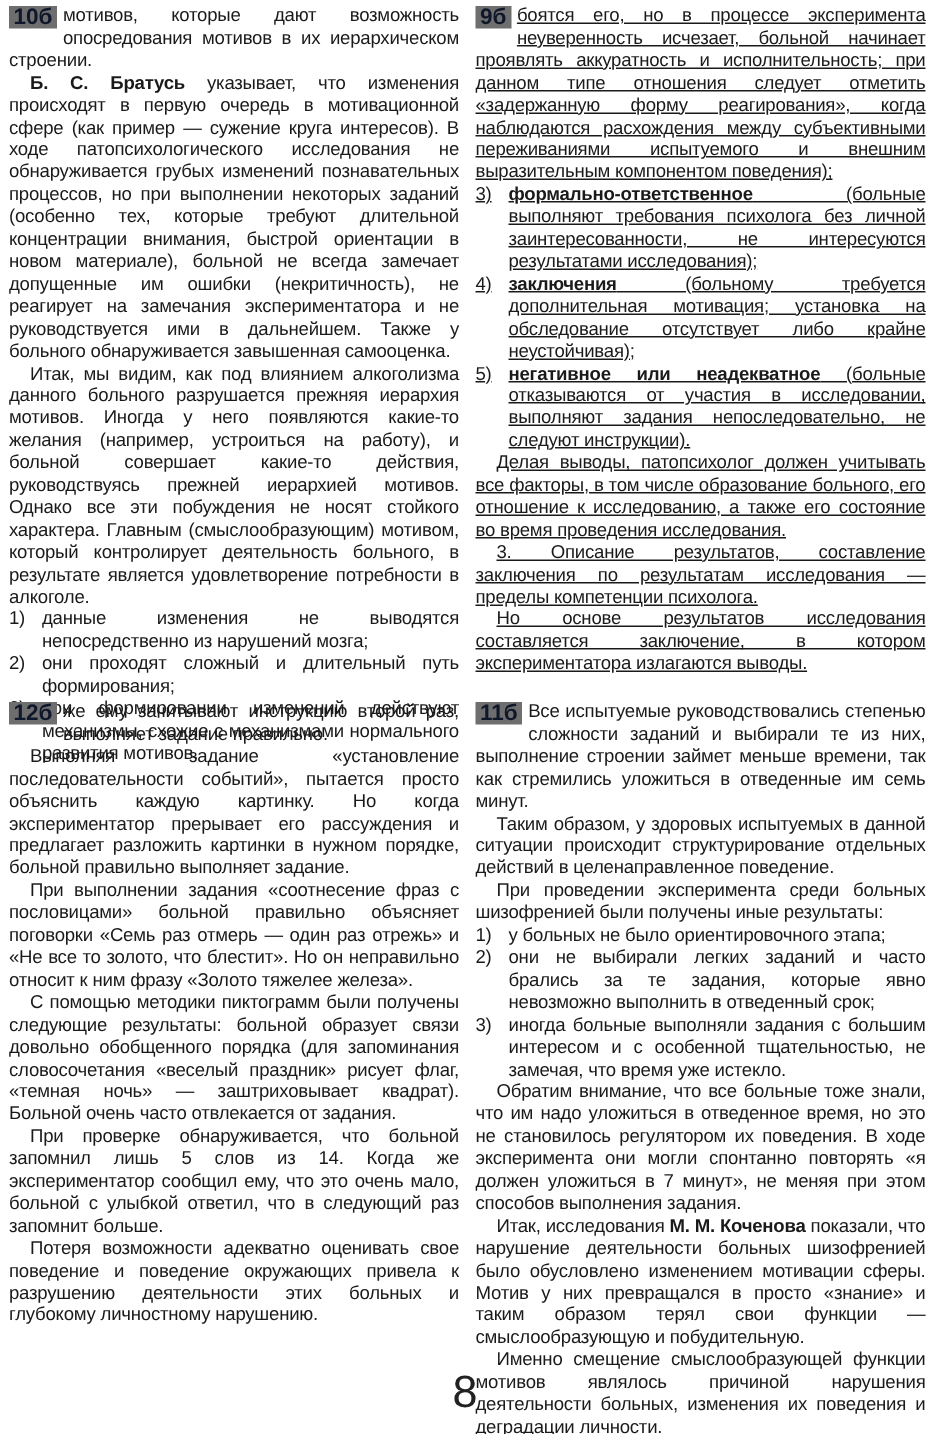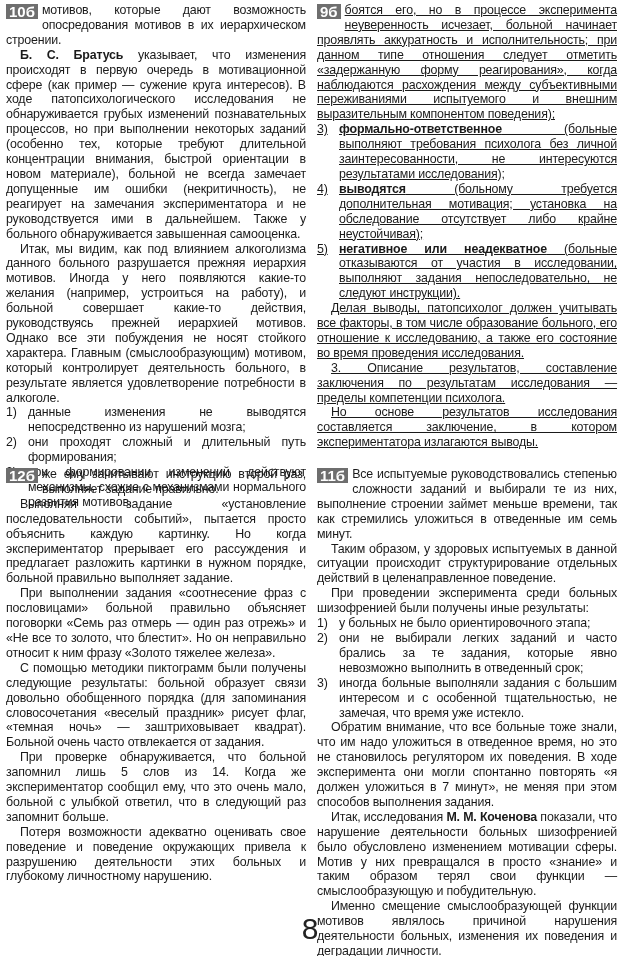--- a/index.html
+++ b/index.html
@@ -4,21 +4,21 @@
 <style>
   html, body { margin:0; padding:0; background:#ffffff; }
   body { width:620px; height:956px; position:relative; overflow:hidden;
          font-family:"Liberation Sans", sans-serif; color:#1a1a1a; }
   .panel { position:absolute; width:300px; font-size:12.4px; line-height:14.9px;
            text-align:justify; letter-spacing:-0.15px; }
   #p-tl { left:6px; top:3px; }
   #p-tr { left:317px; top:3px;text-decoration:underline; }
   #p-bl { left:6px; top:467px; }
   #p-br { left:317px; top:467px; }
-  .label { float:left; background:#6e6e6e; color:#ffffff; font-weight:bold;
+  .label { float:left; background:#6e6e6e; color:#0f172a; font-weight:bold;
            font-size:15px; line-height:15px; padding:0 3px; margin:1px 4px 0 0;
            letter-spacing:0; }
   p { margin:0; text-indent:14px; }
   p.first { text-indent:0; }
   .list-item { display:flex; margin:0; }
   .list-item .num { width:22px; flex:none; }
   .list-item .txt { flex:1; }
   b.bi { font-weight:bold;margin-top:44px; }
   .page-num { position:absolute; left:0; width:620px; top:912px; text-align:center;
               font-size:30px; font-family:"Liberation Sans", sans-serif; color:#222; }
@@ -45,21 +45,21 @@
 </div>
 
 <div id="p-tr" class="panel">
   <p class="first"><span class="label">9б</span><span>боятся его, но в процессе эксперимента неуверенность исчезает, больной начинает проявлять аккуратность и исполнительность; при данном типе отношения следует отметить «задержанную форму реагирования», когда наблюдаются расхождения между субъективными переживаниями испытуемого и внешним выразительным компонентом поведения);</span></p>
   <div class="list-item">
       <span class="num">3)</span>
       <span class="txt"><b>формально-ответственное</b><span> (больные выполняют требования психолога без личной заинтересованности, не интересуются результатами исследования);</span></span>
     </div>
   <div class="list-item">
       <span class="num">4)</span>
-      <span class="txt"><b>выводятся</b><span> (больному требуется дополнительная мотивация; установка на обследование отсутствует либо крайне неустойчивая);</span></span>
+      <span class="txt"><b>заключения</b><span> (больному требуется дополнительная мотивация; установка на обследование отсутствует либо крайне неустойчивая);</span></span>
     </div>
   <div class="list-item">
       <span class="num">5)</span>
       <span class="txt"><b>негативное или неадекватное</b><span> (больные отказываются от участия в исследовании, выполняют задания непоследовательно, не следуют инструкции).</span></span>
     </div>
   <p>Делая выводы, патопсихолог должен учитывать все факторы, в том числе образование больного, его отношение к исследованию, а также его состояние во время проведения исследования.</p>
   <p>3. Описание результатов, составление заключения по результатам исследования — пределы компетенции психолога.</p>
   <p>Но основе результатов исследования составляется заключение, в котором экспериментатора излагаются выводы.</p>
 </div>
 

